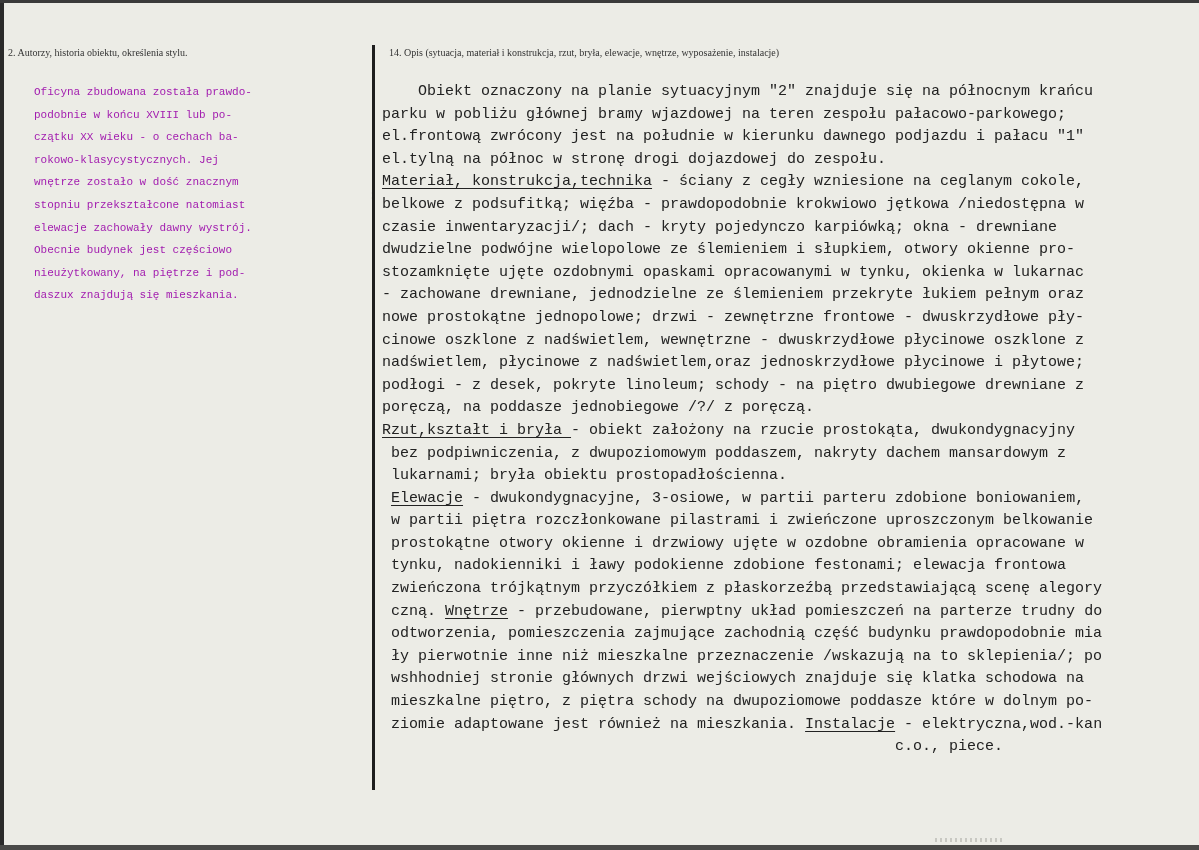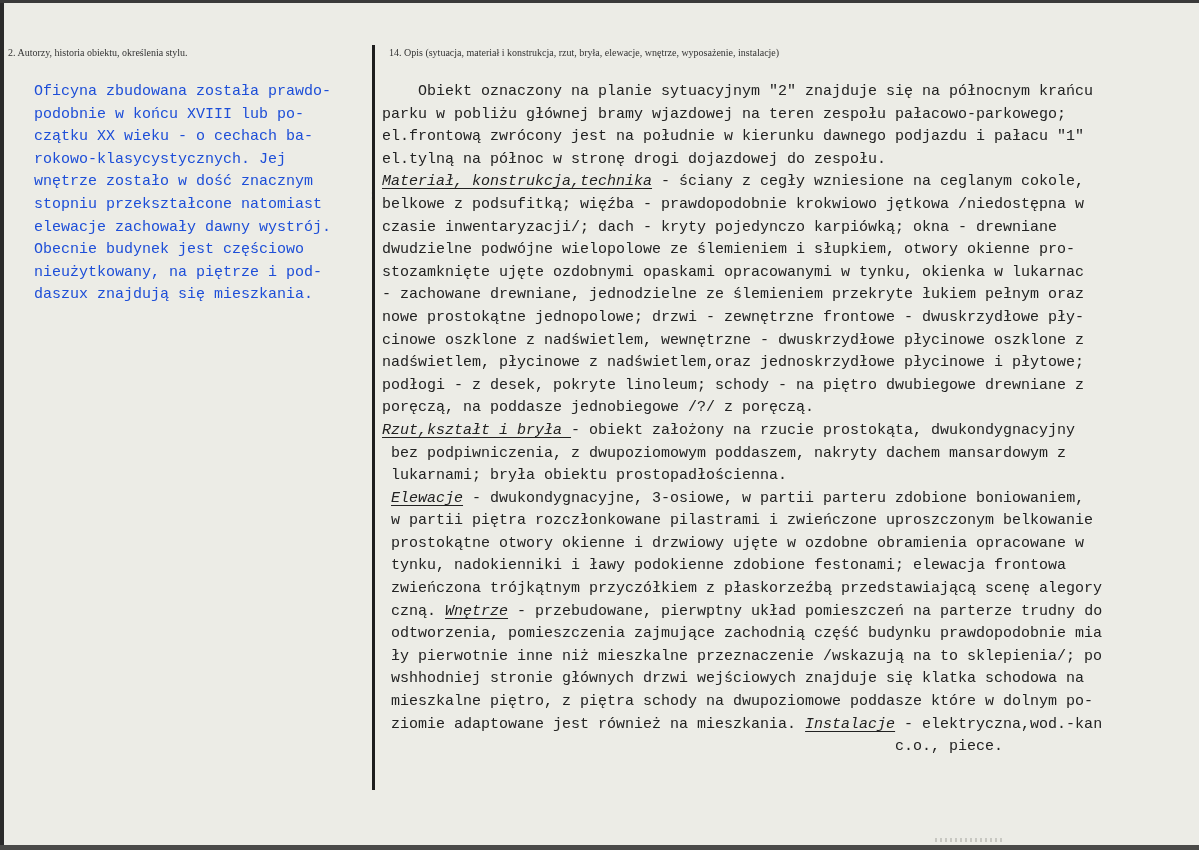--- a/index.html
+++ b/index.html
@@ -24,31 +24,31 @@
     }
     .header-label {
       position: absolute; top: 44px;
       font-family: "Liberation Serif", serif;
       font-size: 10px; color: #333;
       white-space: nowrap;
     }
     .left-body {
       position: absolute; left: 30px; top: 78px; width: 340px;
       font-family: "Liberation Mono", monospace;
-      font-size: 15px; line-height: 22.6px; color: #1d4ed8;
+      font-size: 11px; line-height: 22.6px; color: #a21caf;
       white-space: pre;
     }
     .right-body {
       position: absolute; left: 378px; top: 78px; width: 821px;
       font-family: "Liberation Mono", monospace;
       font-size: 15px; line-height: 22.6px; color: #222;
       white-space: pre; overflow: hidden;
     }
     .line { display: block; height: 22.6px; }
-    .u { text-decoration: underline; text-underline-offset: 3px; font-style: italic; }
+    .u { text-decoration: underline; text-underline-offset: 3px; }
     .margin-mark {
       position: absolute; left: 365px; top: 186px;
       font-family: "Liberation Mono", monospace;
       font-size: 12px; color: #aaa;
     }
     .scan-speck {
       position: absolute; left: 935px; top: 838px; width: 70px; height: 4px;
       background: repeating-linear-gradient(90deg,#c8c8c2 0 2px,transparent 2px 5px);
     }
   </style>

